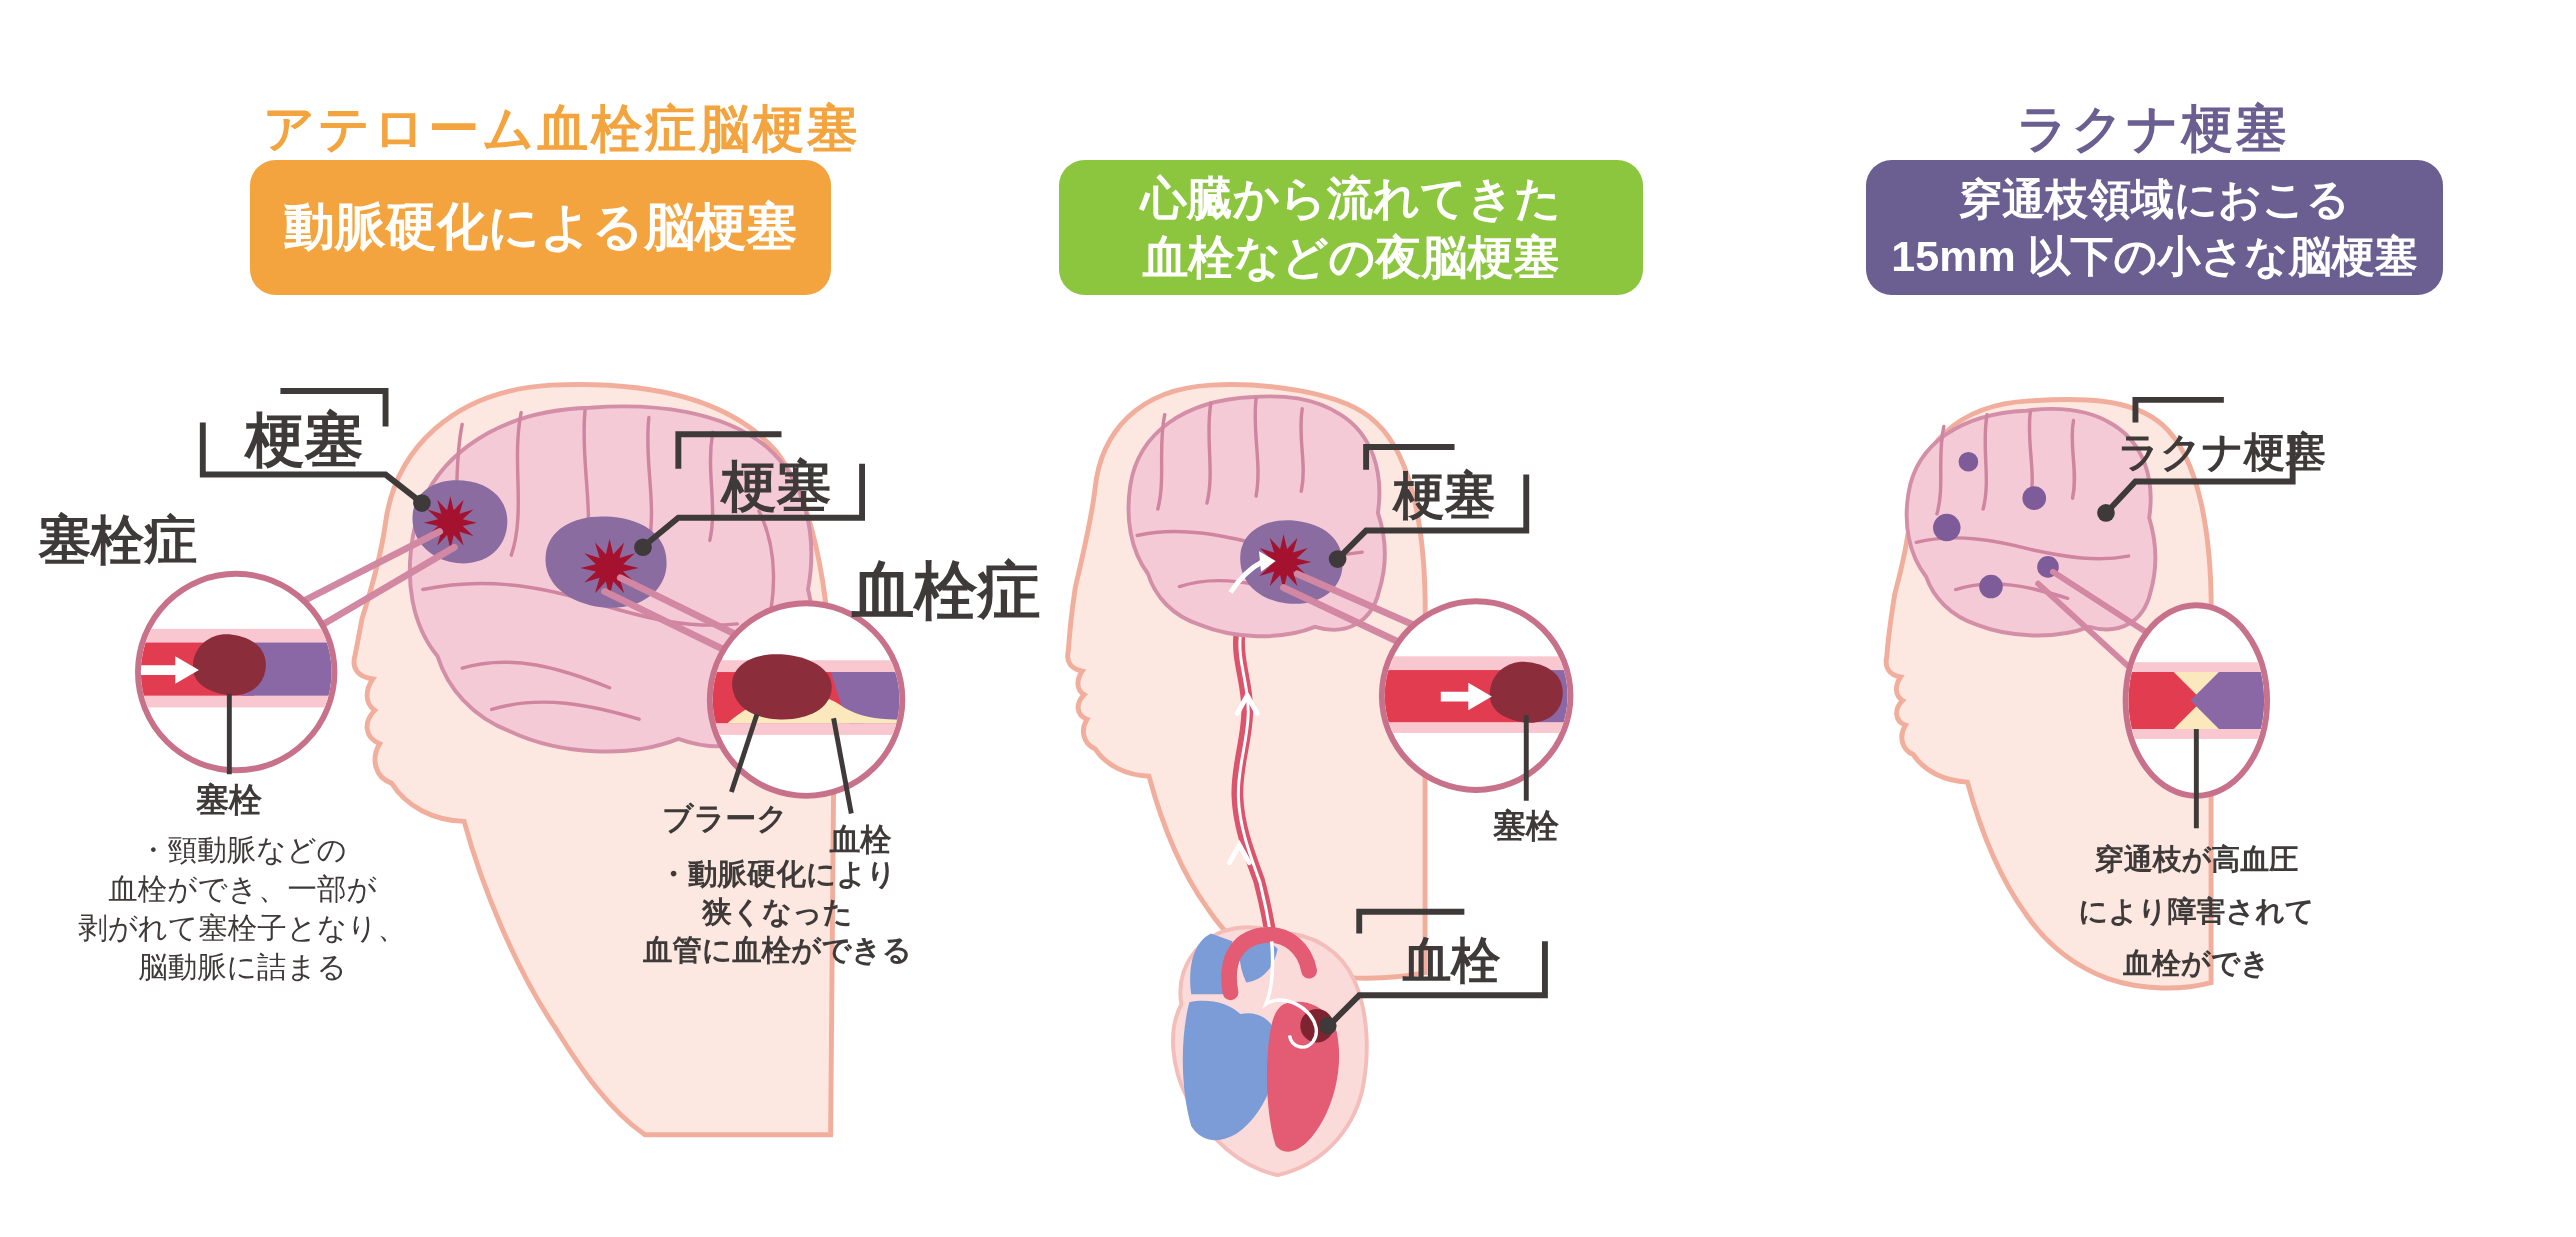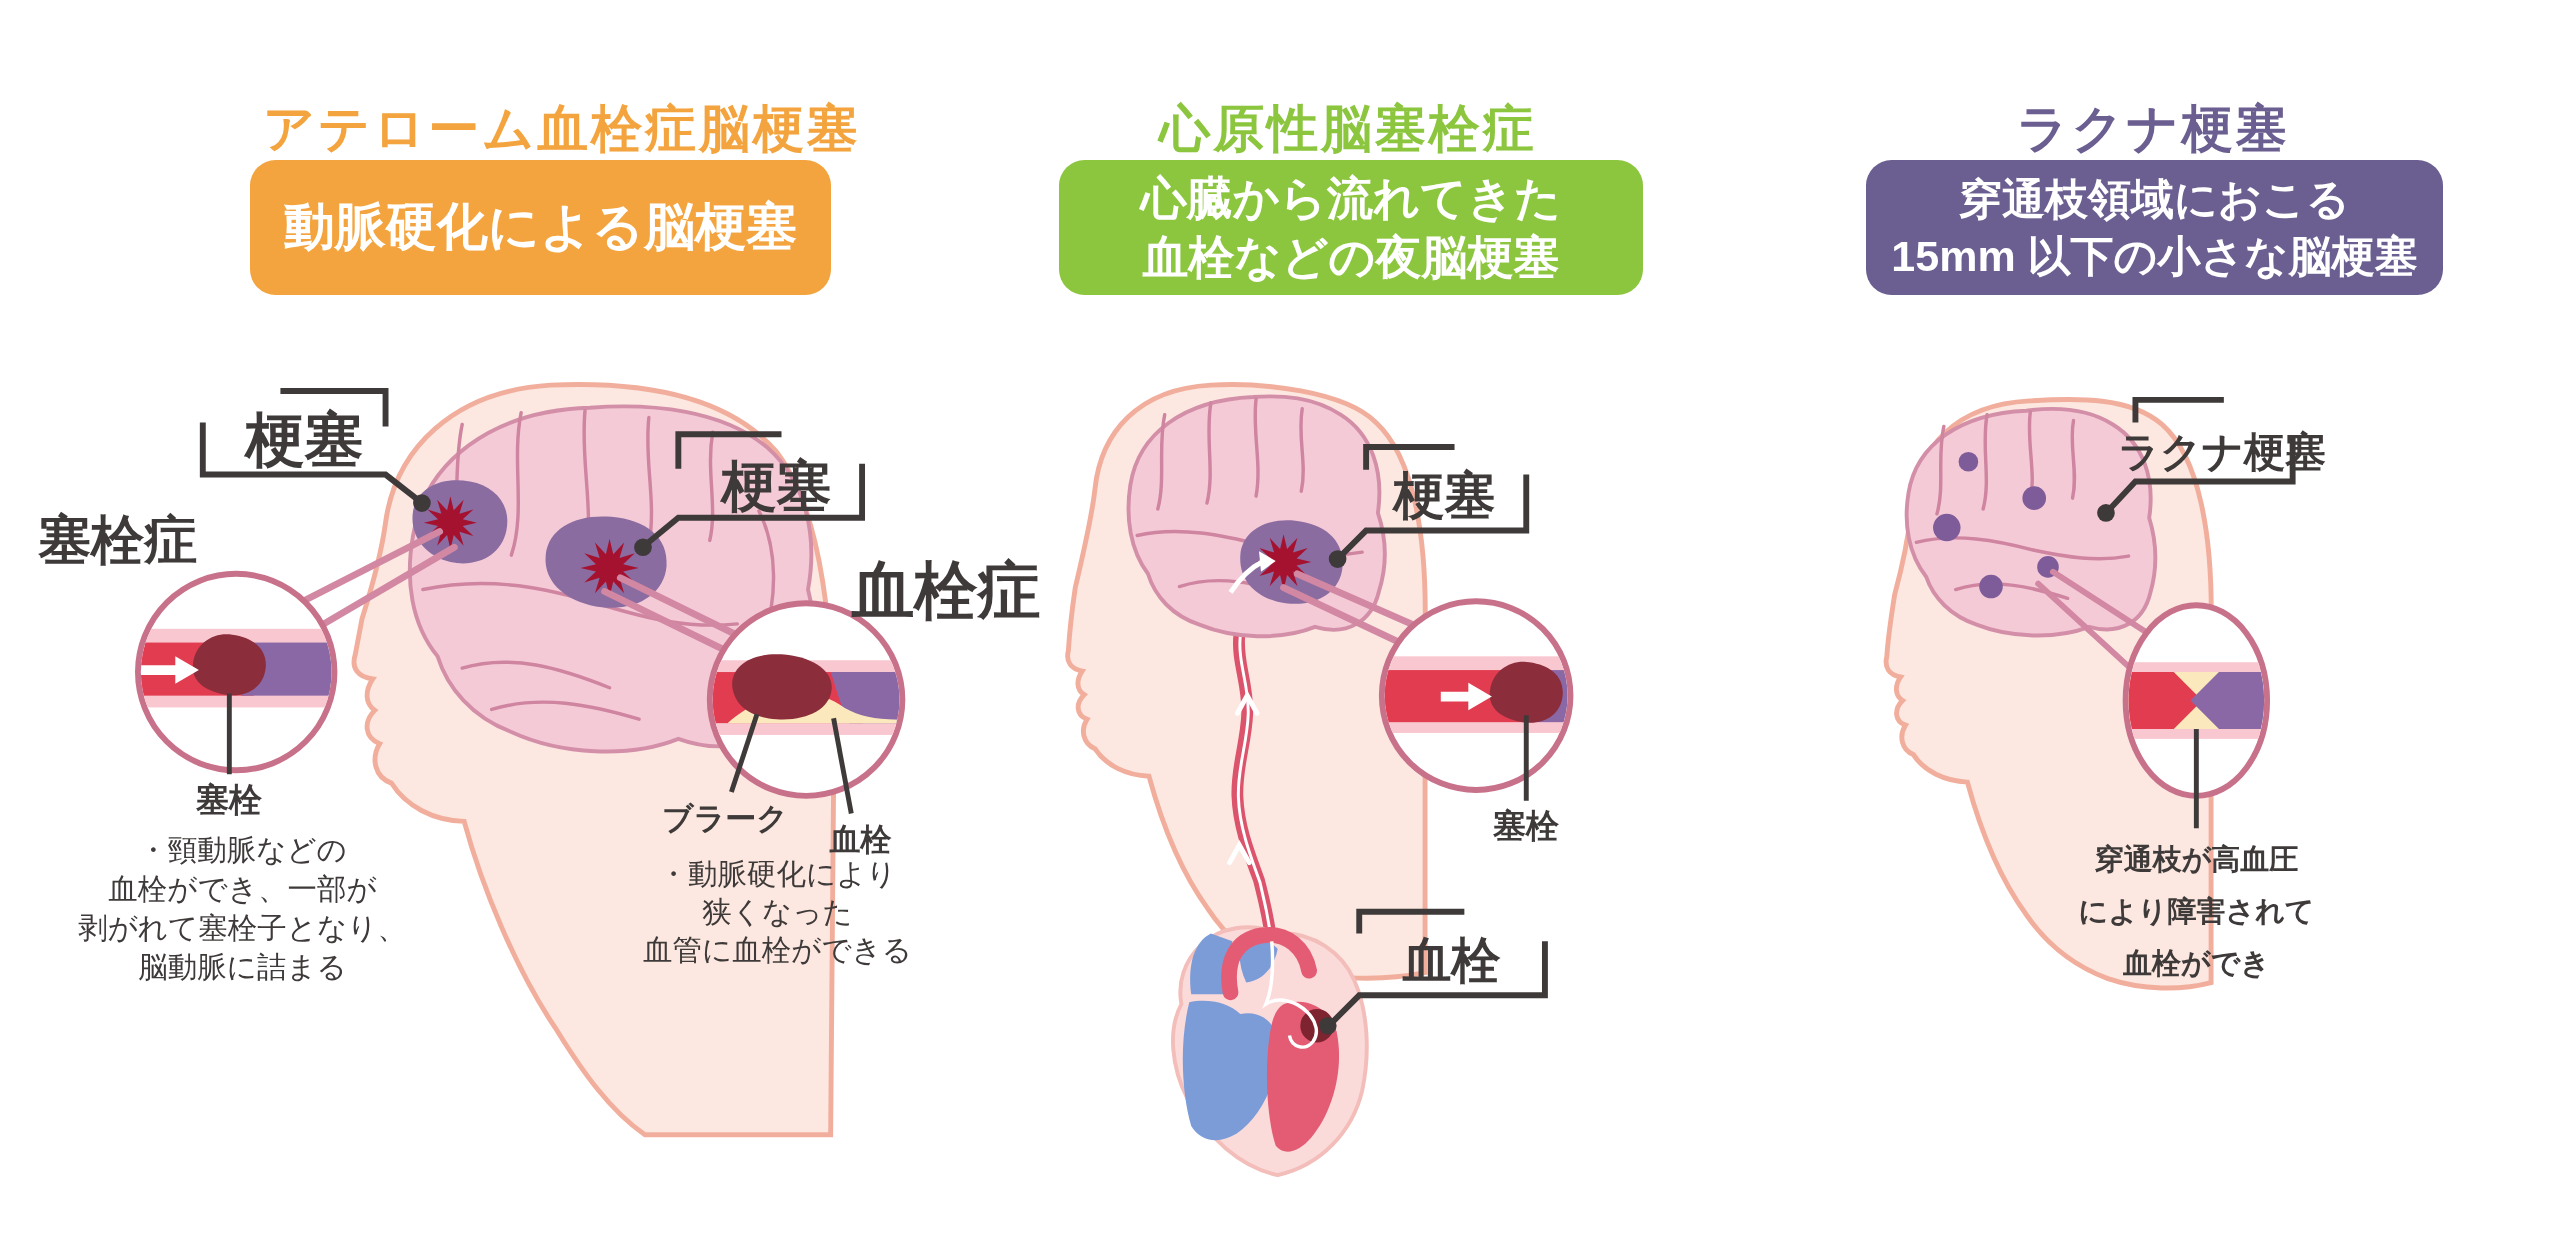--- a/index.html
+++ b/index.html
@@ -245,21 +245,20 @@
     </g>
 
     <g fill="none" stroke="#3E3A39" stroke-width="6">
       <path d="M 2173 430 L 2173 407 L 2263 407"></path>
       <path d="M 2333 443 L 2333 490 L 2173 490 L 2146 519"></path>
     </g>
     <circle cx="2143" cy="522" r="9" fill="#3E3A39"></circle>
   </svg>
 
   <div class="panel-title t1" style="left:263px;width:590px;">アテローム血栓症脳梗塞</div>
-  <div class="panel-title t2" style="left:1053px;width:590px;">心原性脳塞栓症</div>
   <div class="panel-title t3" style="left:1858px;width:590px;">ラクナ梗塞</div>
 
   <div class="headbox b1">
     <div>動脈硬化による脳梗塞</div>
   </div>
   <div class="headbox b2">
     <div>心臓から流れてきた</div>
     <div>血栓などの夜脳梗塞</div>
   </div>
   <div class="headbox b3">
@@ -274,21 +273,21 @@
   <div class="lbl" style="left:165px;top:778px;width:128px;font-size:33px;">塞栓</div>
   <div class="lbl" style="left:649px;top:798px;width:152px;font-size:31px;">ブラーク</div>
   <div class="lbl" style="left:799px;top:819px;width:123px;font-size:31px;">血栓</div>
 
   <div class="desc" style="left:46px;top:830px;width:393px;font-size:29.5px;line-height:39px;">
     <div>・頸動脈などの</div>
     <div>血栓ができ、一部が</div>
     <div>剥がれて塞栓子となり、</div>
     <div>脳動脈に詰まる</div>
   </div>
-  <div class="desc" style="left:630px;top:855px;width:295px;font-size:29.5px;line-height:38px;">
+  <div class="desc" style="left:630px;top:855px;width:295px;font-size:29.5px;line-height:38px;font-weight:bold;">
     <div>・動脈硬化により</div>
     <div>狭くなった</div>
     <div>血管に血栓ができる</div>
   </div>
 
   <div class="lbl" style="left:1356px;top:462px;width:177px;font-size:51px;">梗塞</div>
   <div class="lbl" style="left:1363px;top:928px;width:177px;font-size:49px;">血栓</div>
   <div class="lbl" style="left:1462px;top:804px;width:128px;font-size:33px;">塞栓</div>
 
   <div class="lbl" style="left:2118px;top:425px;width:197px;font-size:41px;">ラクナ梗塞</div>

